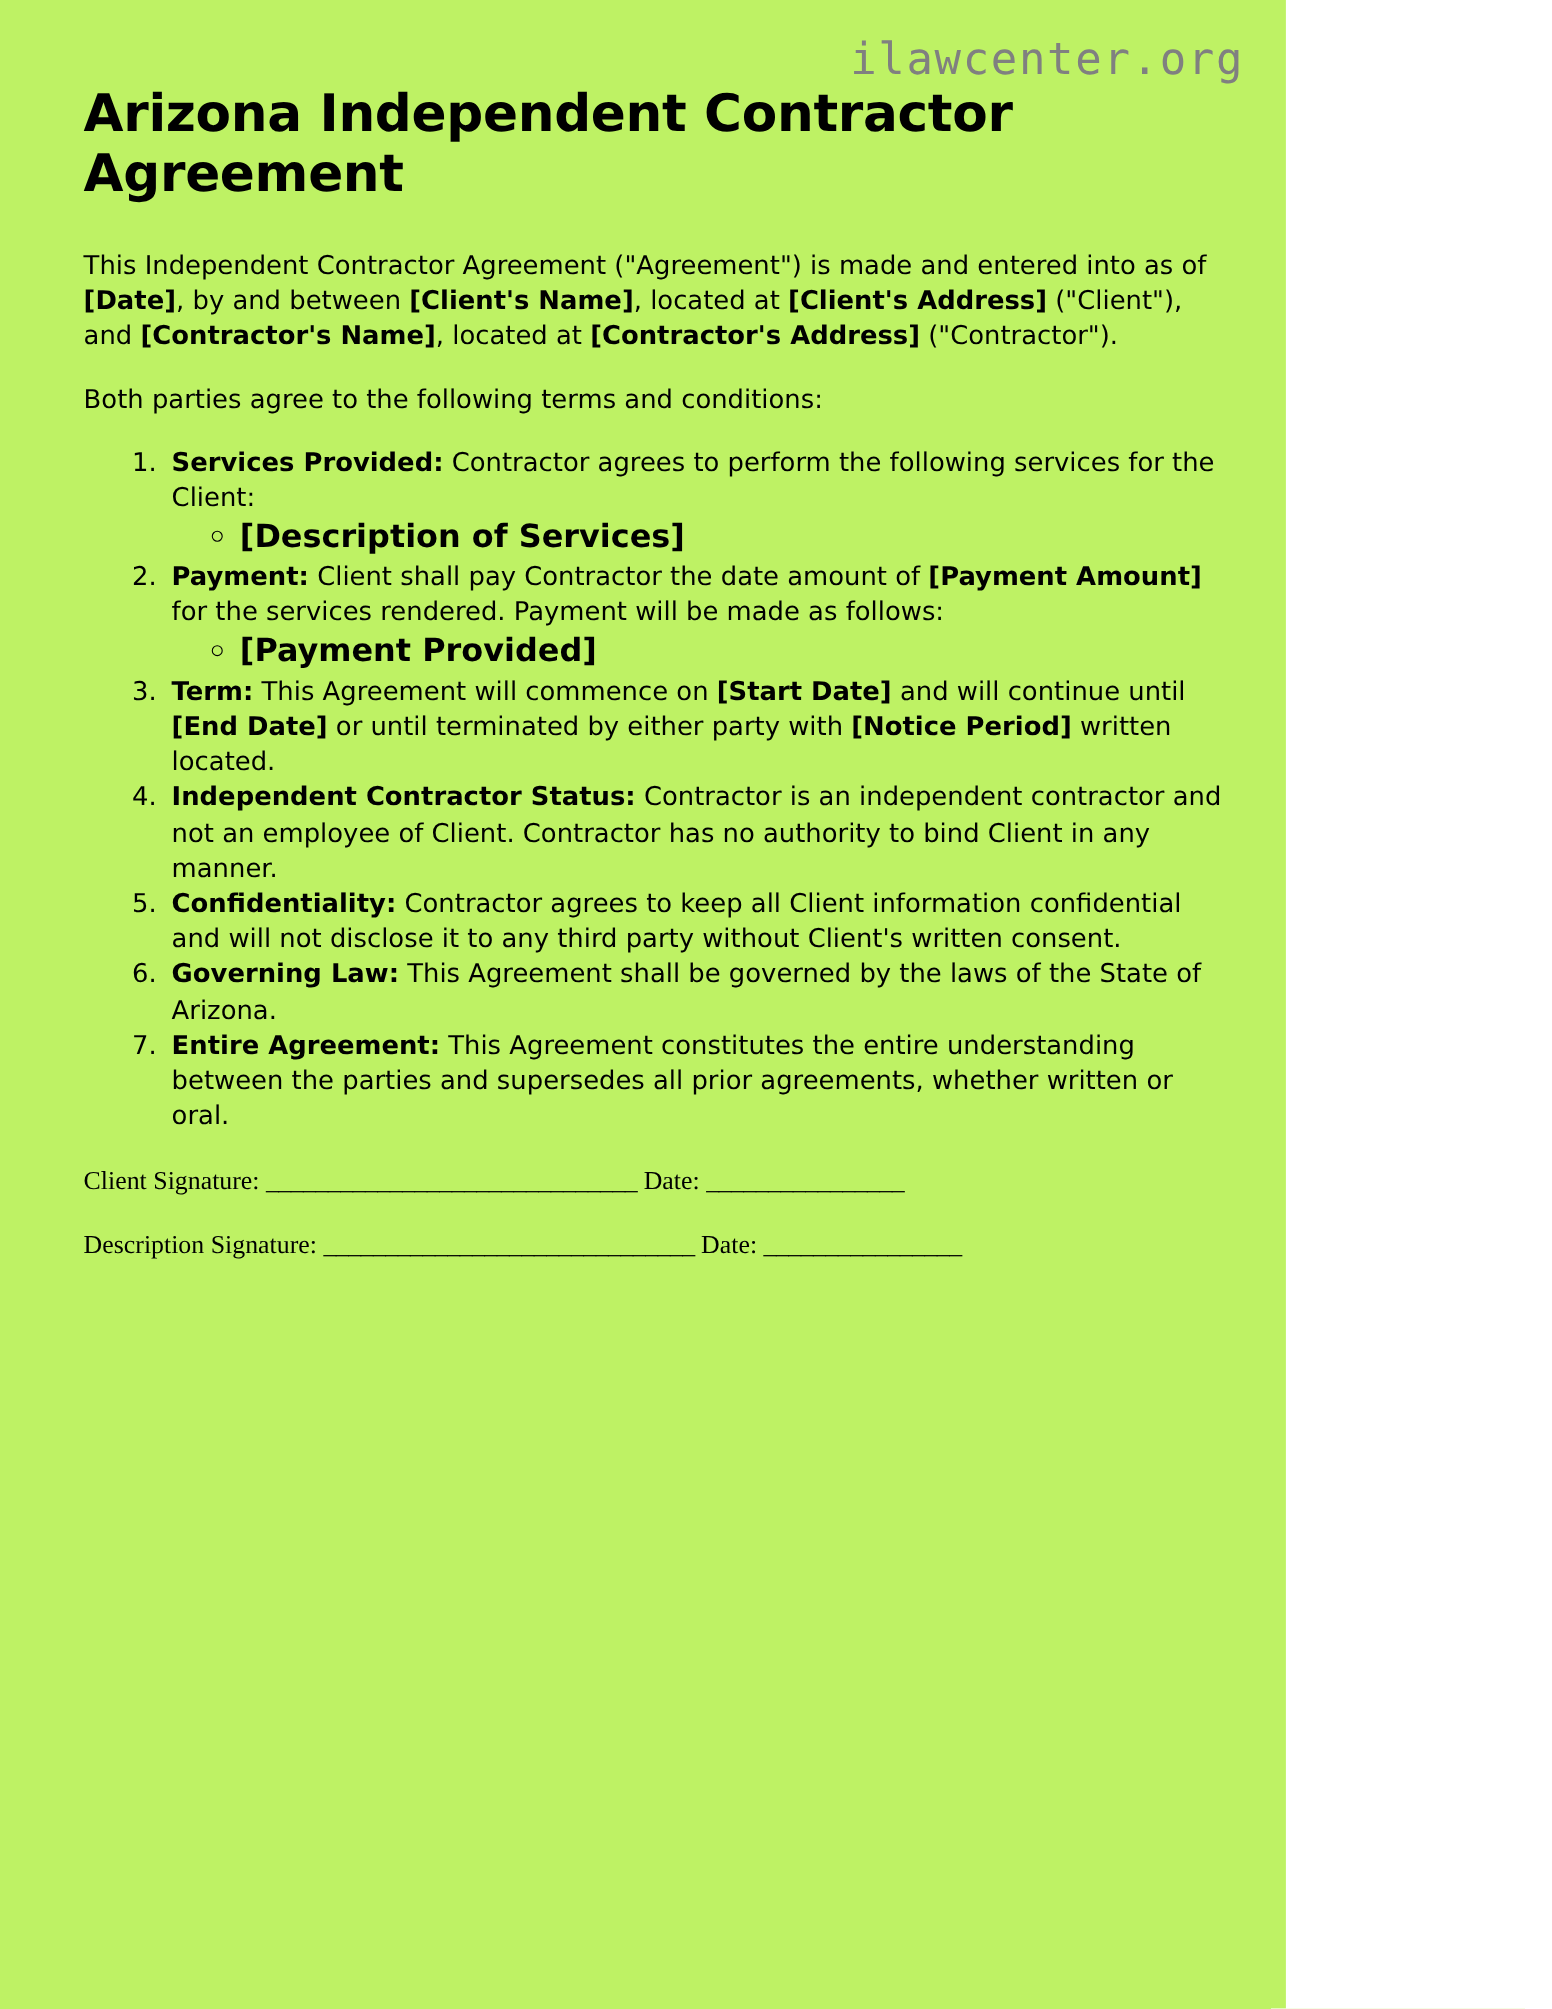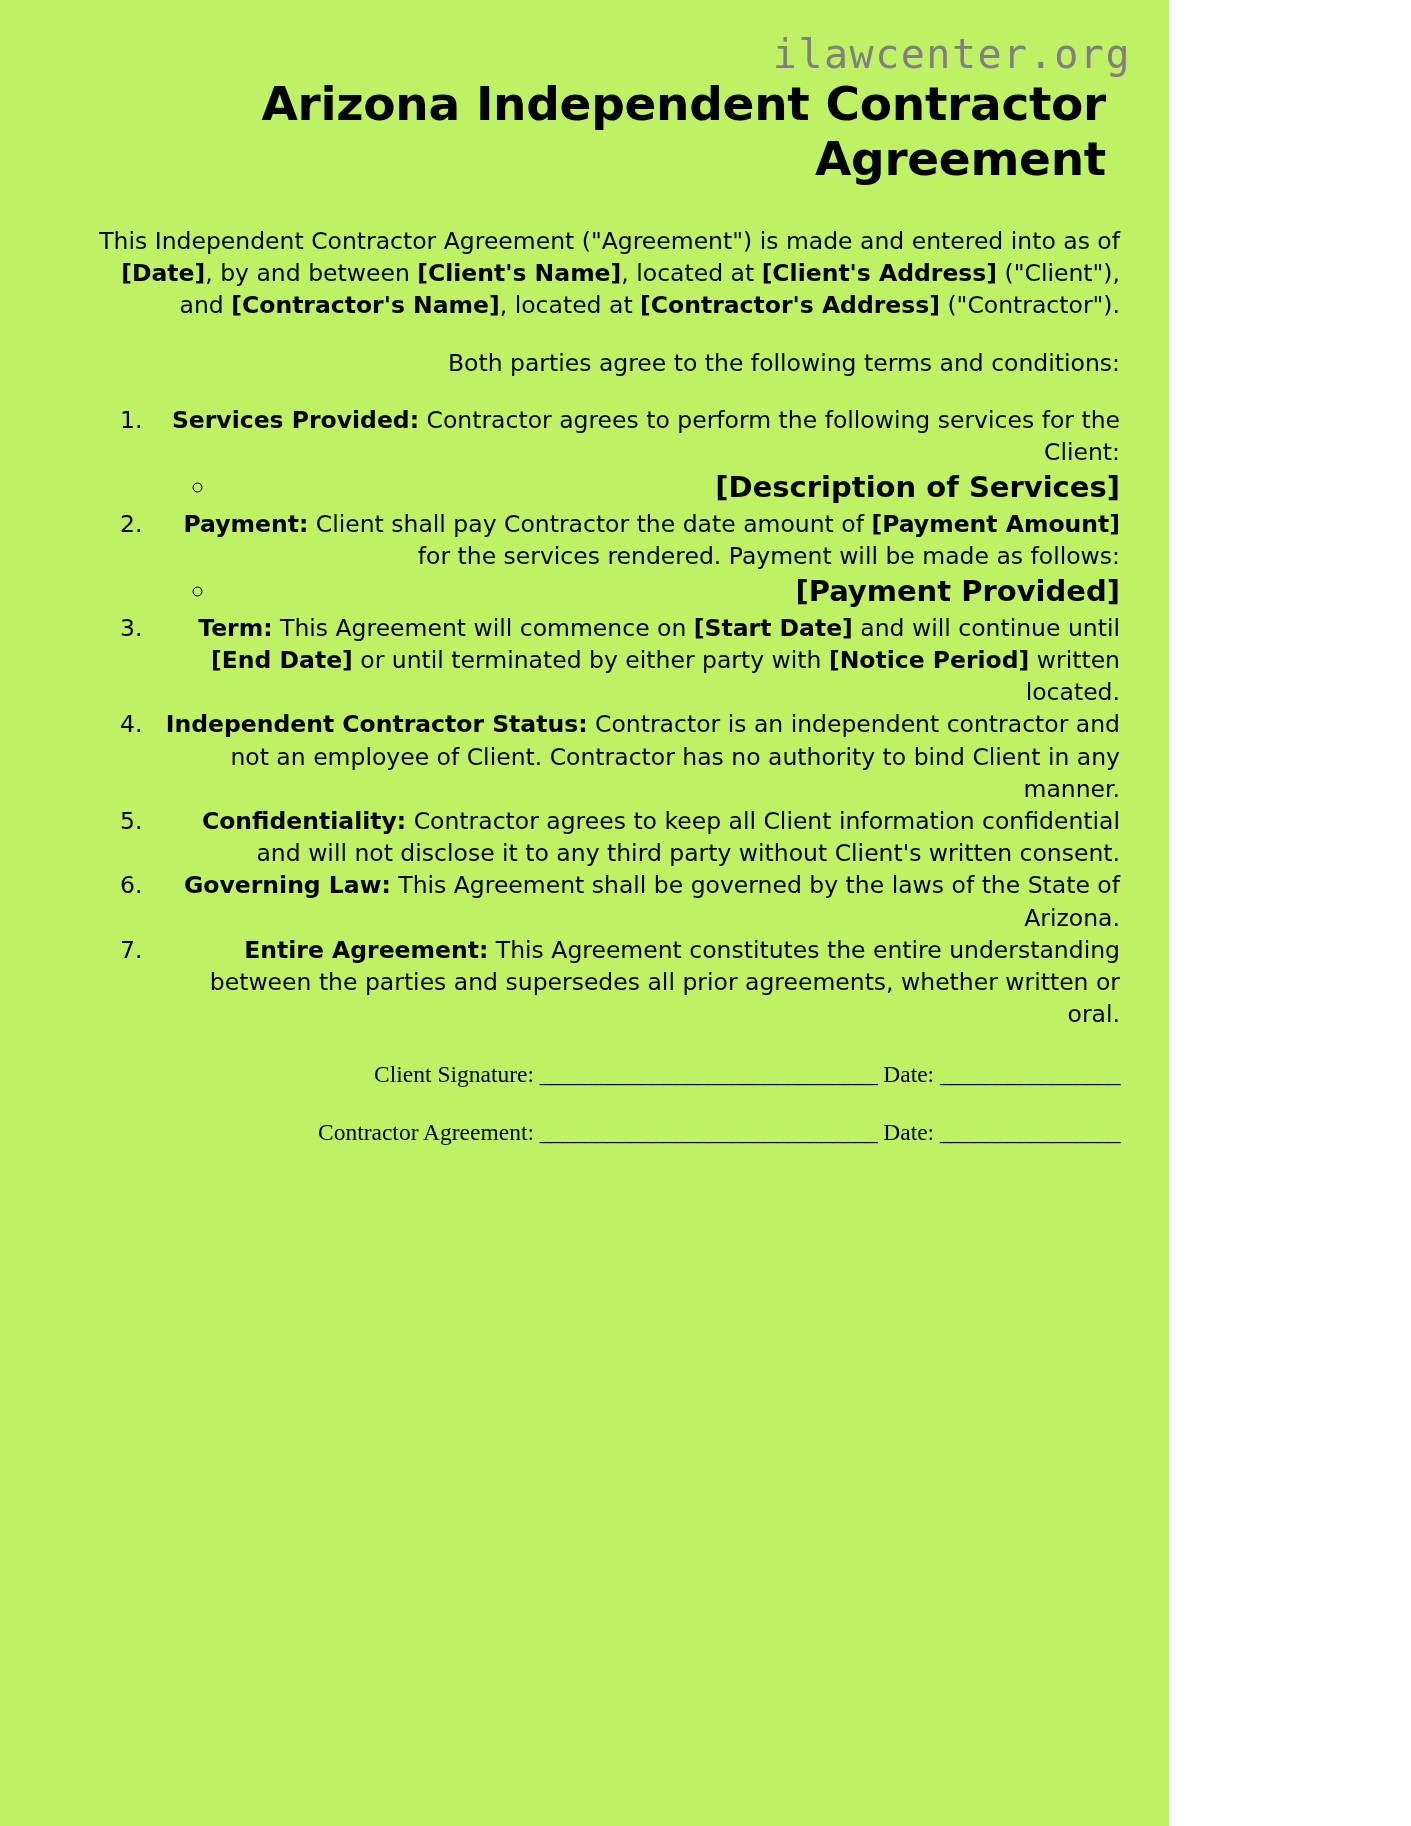--- a/index.html
+++ b/index.html
@@ -31,21 +31,20 @@
     font-size: 40px;
     line-height: 1;
     letter-spacing: 1.5px;
     color: #808080;
     white-space: nowrap;
     user-select: none;
   }
   .content {
     position: relative;
     padding: 76px 49px 0 76px;
-    text-align: right;
   }
   h1.doc-title {
     font-family: "DejaVu Sans", sans-serif;
     font-size: 47px;
     font-weight: bold;
     line-height: 1.18;
     letter-spacing: -0.3px;
     margin: 0 0 38px 0;
     max-width: 1030px;
     color: #000;
@@ -149,16 +148,16 @@
 
       <li>
         <span class="lead">Entire Agreement:</span><span> This Agreement constitutes the entire understanding between the parties and supersedes all prior agreements, whether written or oral.</span>
       </li>
 
     </ol>
 
 
     <p class="sigline"><span>Client Signature: </span><span class="blank">______________________________</span><span> Date: </span><span class="blank">________________</span></p>
 
-    <p class="sigline"><span>Contractor Agreement: </span><span class="blank">______________________________</span><span> Date: </span><span class="blank">________________</span></p>
+    <p class="sigline"><span>Description Signature: </span><span class="blank">______________________________</span><span> Date: </span><span class="blank">________________</span></p>
 
   </div>
 </div>
 
 </body></html>

